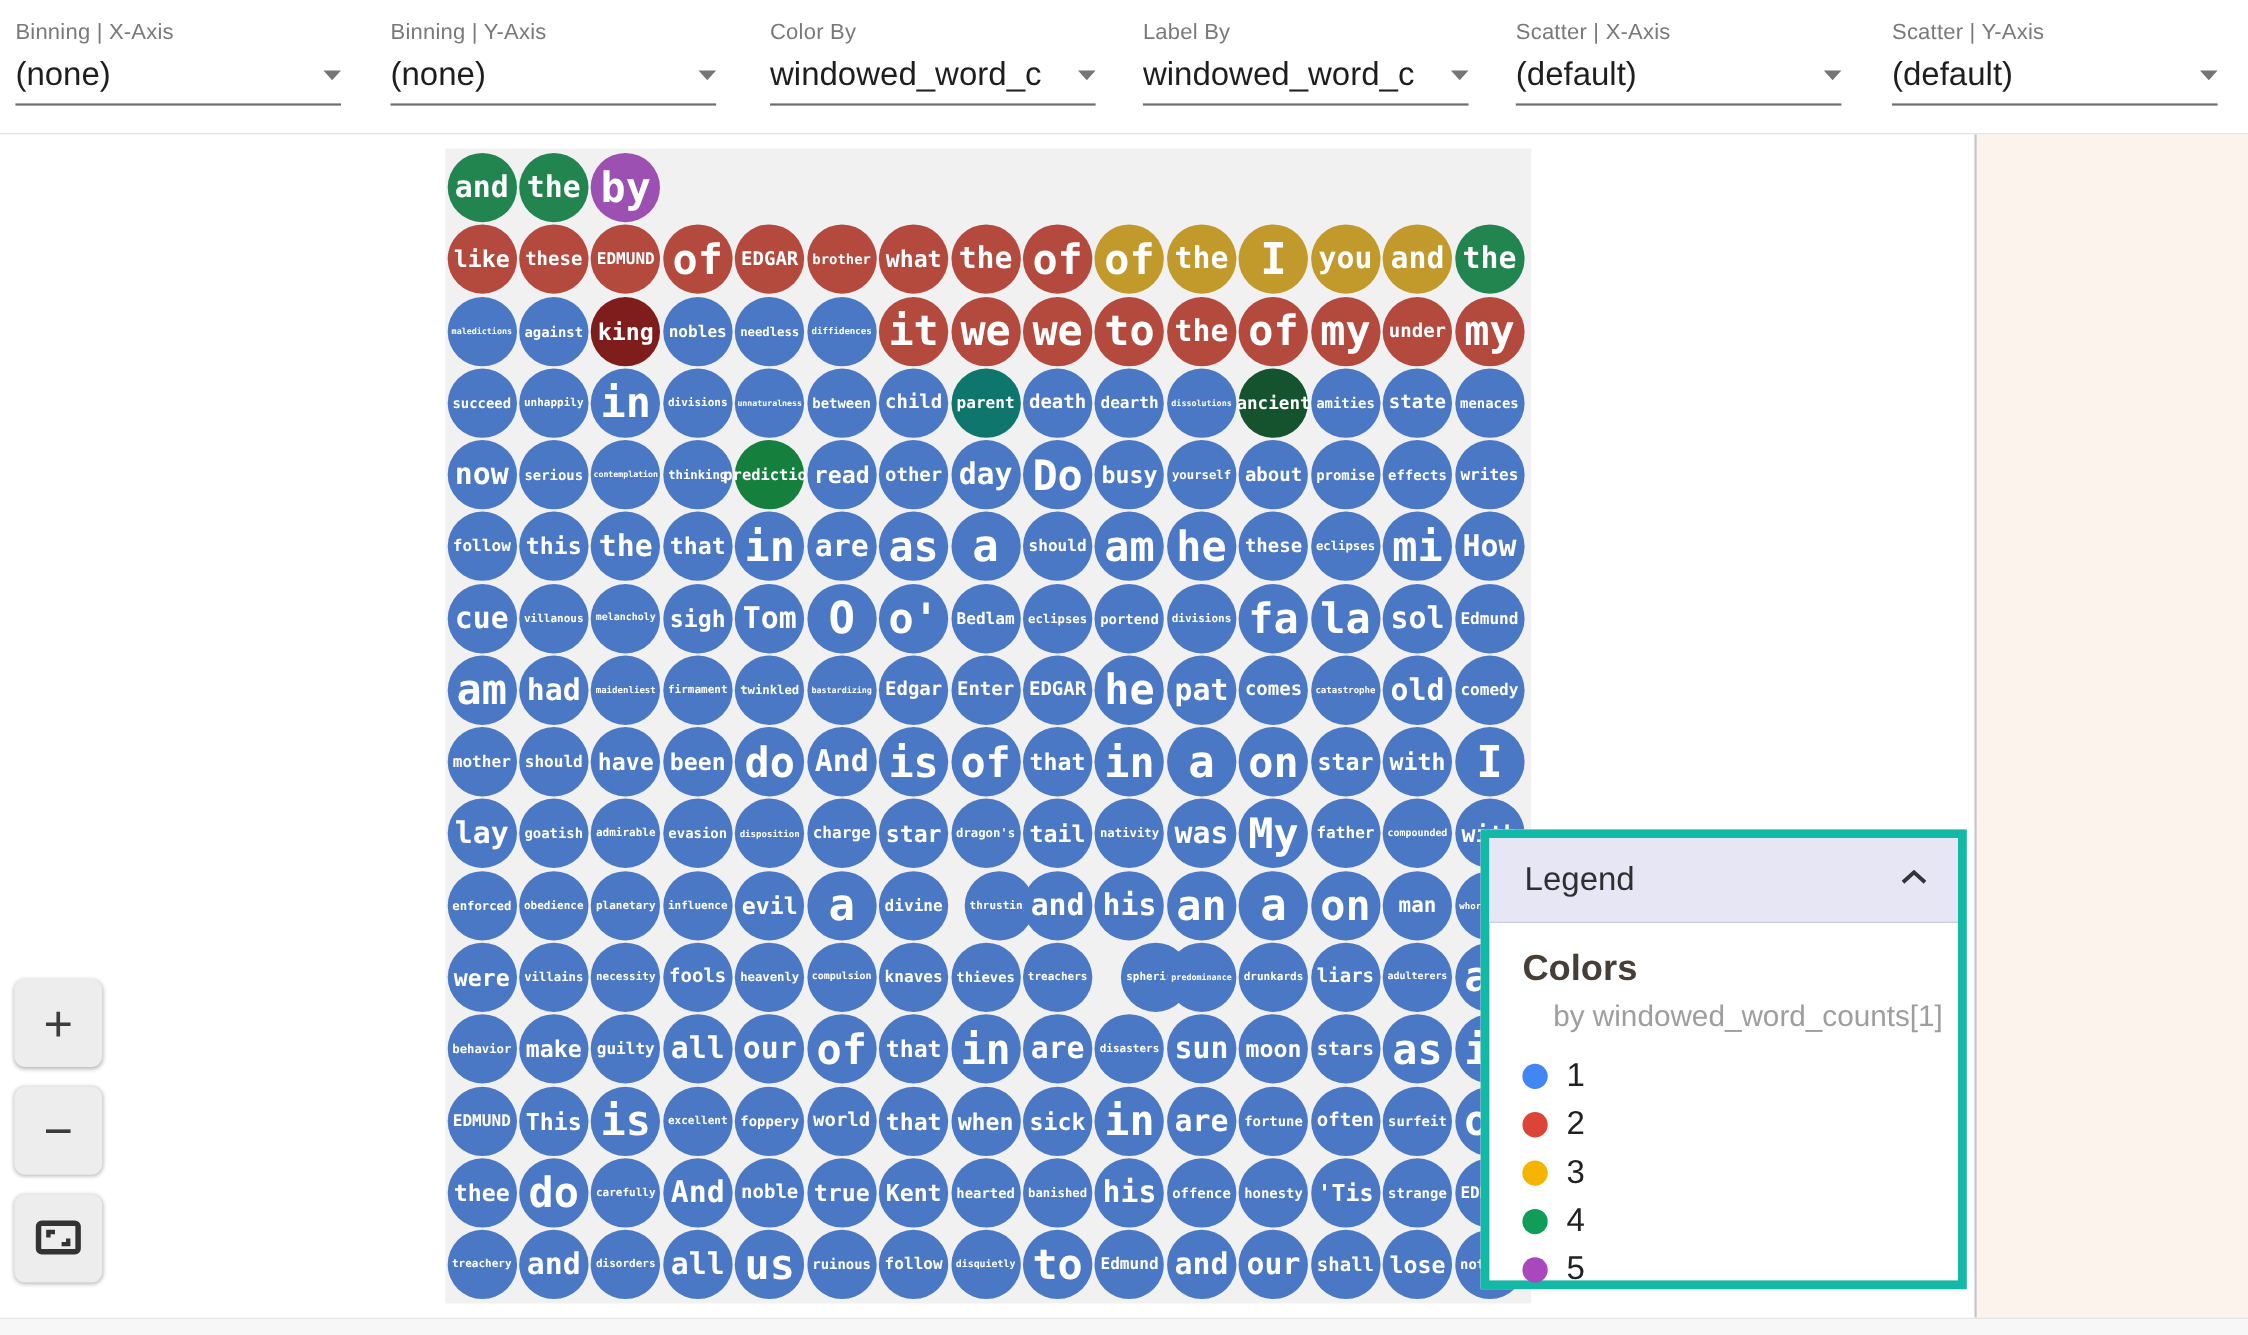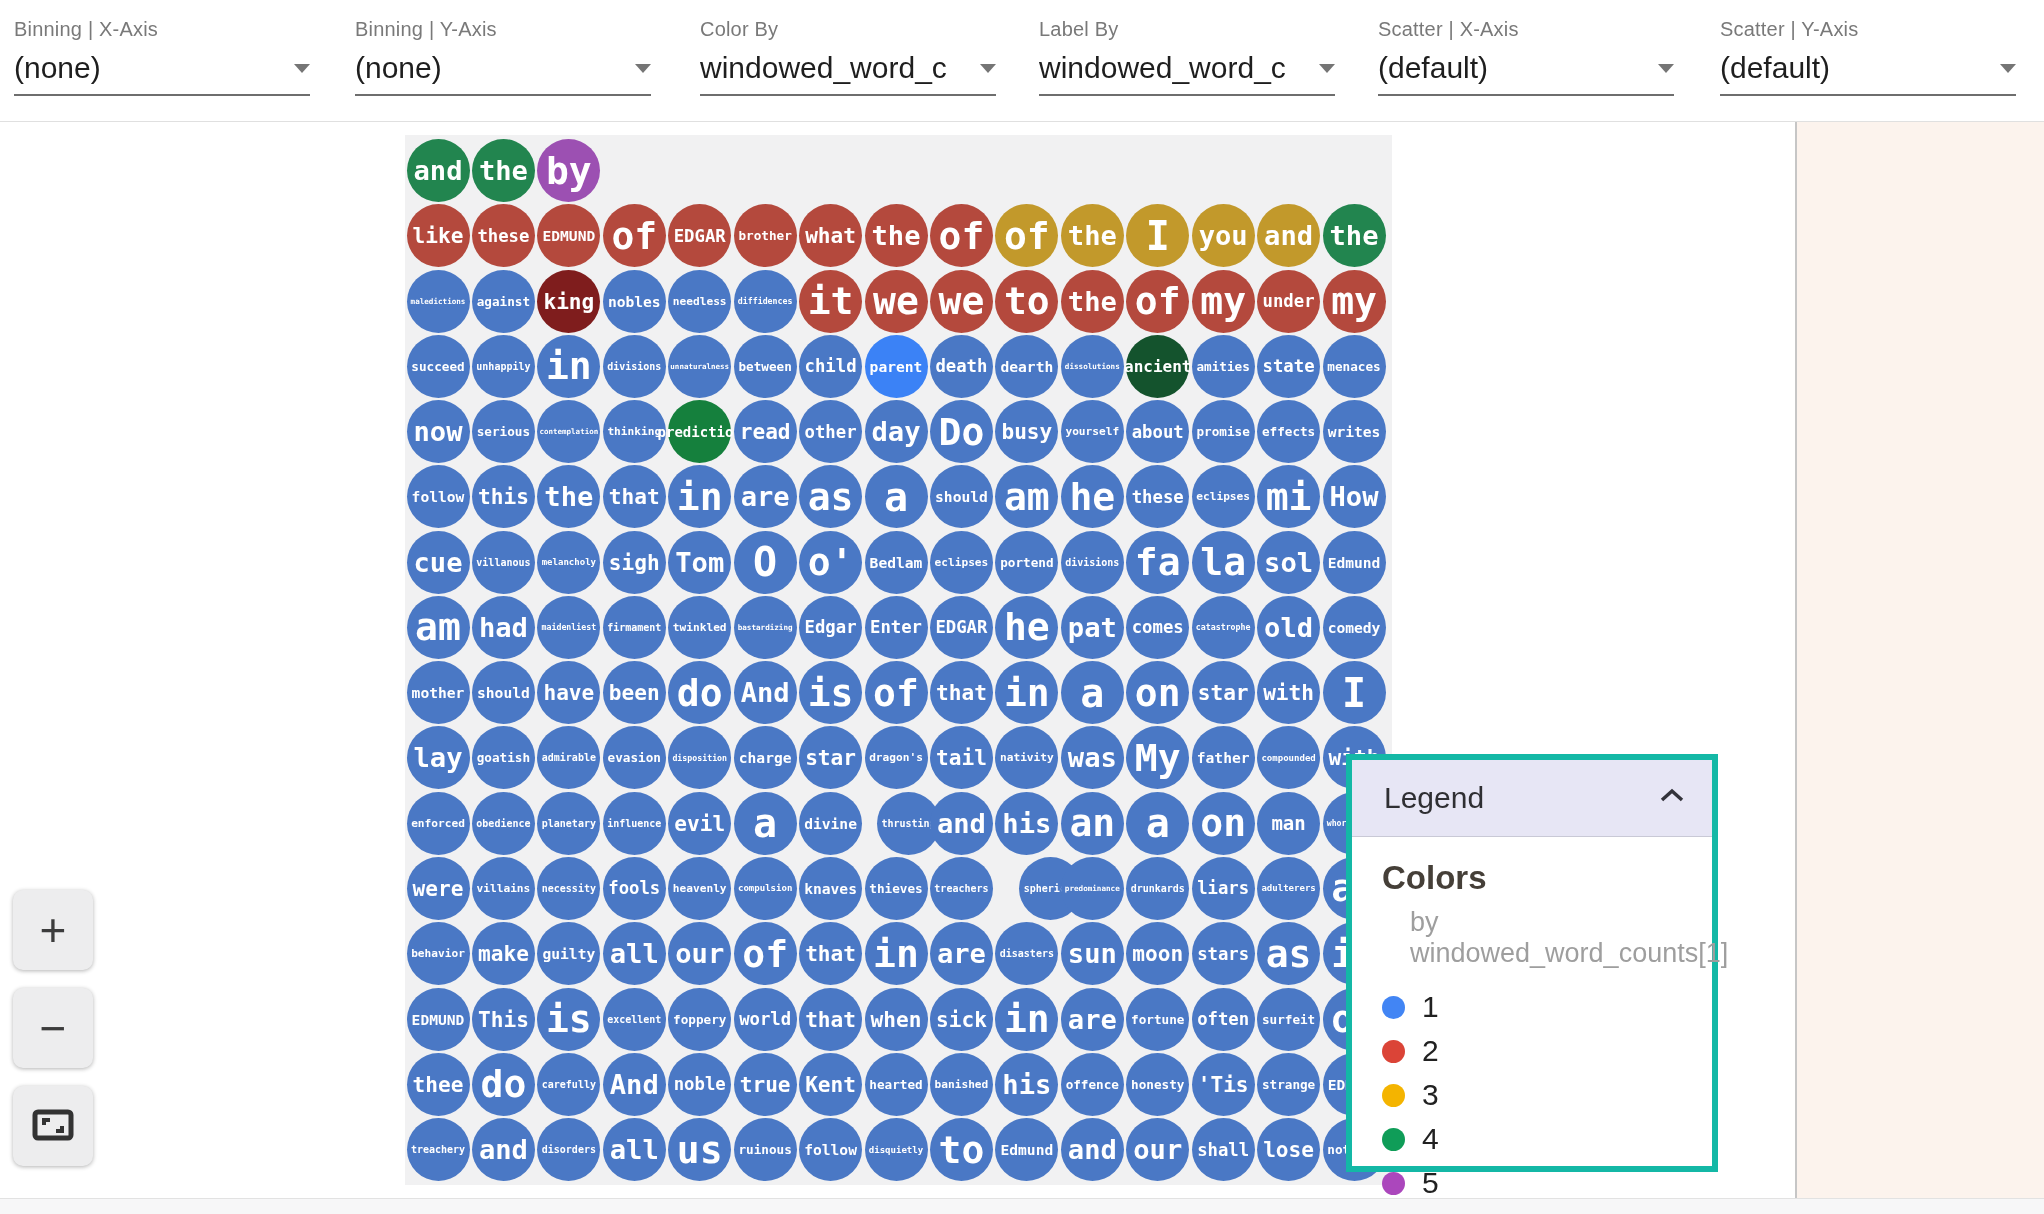--- a/index.html
+++ b/index.html
@@ -23,22 +23,22 @@
           justify-content:center;color:#fff;font-weight:bold;white-space:nowrap;cursor:pointer;
           font-family:"DejaVu Sans Mono","Liberation Mono",monospace;}
 
   
   .zbtn{position:absolute;left:13px;width:80px;height:80px;background:#ededee;border:none;border-radius:10px;
         box-shadow:0 1px 4px rgba(0,0,0,.3);display:flex;align-items:center;justify-content:center;
         cursor:pointer;z-index:15;color:#3c3c3c;}
   .zbtn .glyph{font-size:46px;line-height:1;font-family:"Liberation Sans",sans-serif;color:#3c3c3c;}
 
   
-  .legend{position:absolute;left:1346px;top:754px;width:372px;height:418px;background:#fff;
-          border:6px solid #14b8a6;box-sizing:border-box;z-index:10;}
+  .legend{position:absolute;left:1346px;top:754px;width:442px;height:418px;background:#fff;
+          border:8px solid #14b8a6;box-sizing:border-box;z-index:10;}
   .lg-header{height:76px;background:#e7e6f5;display:flex;align-items:center;justify-content:space-between;
              padding:0 26px 0 32px;cursor:pointer;border-bottom:1px solid #c9c9d6;}
   .lg-title{font-size:30px;color:#2f2f33;}
   .lg-body{padding:22px 0 0 30px;}
   .lg-section{font-size:33px;font-weight:bold;color:#453f38;}
   .lg-sub{font-size:27px;color:#9e9e9e;margin:10px 0 16px 28px;}
   .lg-row{display:flex;align-items:center;height:44px;}
   .dot{width:23px;height:23px;border-radius:50%;flex:none;margin-right:17px;}
   .lg-val{font-size:30px;color:#212121;}
 
@@ -130,21 +130,21 @@
     <div class="bubble" style="left: 786.66px; top: 134.54px; background: rgb(180, 73, 61); font-size: 38px;">my</div>
     <div class="bubble" style="left: 852.09px; top: 134.54px; background: rgb(180, 73, 61); font-size: 17.2727px;">under</div>
     <div class="bubble" style="left: 917.52px; top: 134.54px; background: rgb(180, 73, 61); font-size: 38px;">my</div>
     <div class="bubble" style="left: 1.5px; top: 199.81px; background: rgb(74, 120, 197); font-size: 12.6667px;">succeed</div>
     <div class="bubble" style="left: 66.93px; top: 199.81px; background: rgb(74, 120, 197); font-size: 10px;">unhappily</div>
     <div class="bubble" style="left: 132.36px; top: 199.81px; background: rgb(74, 120, 197); font-size: 38px;">in</div>
     <div class="bubble" style="left: 197.79px; top: 199.81px; background: rgb(74, 120, 197); font-size: 10px;">divisions</div>
     <div class="bubble" style="left: 263.22px; top: 199.81px; background: rgb(74, 120, 197); font-size: 7.5px;">unnaturalness</div>
     <div class="bubble" style="left: 328.65px; top: 199.81px; background: rgb(74, 120, 197); font-size: 12.6667px;">between</div>
     <div class="bubble" style="left: 394.08px; top: 199.81px; background: rgb(74, 120, 197); font-size: 17.2727px;">child</div>
-    <div class="bubble" style="left: 459.51px; top: 199.81px; background: #3b82f6; font-size: 14.6154px;">parent</div>
+    <div class="bubble" style="left: 459.51px; top: 199.81px; background: #0f766e; font-size: 14.6154px;">parent</div>
     <div class="bubble" style="left: 524.94px; top: 199.81px; background: rgb(74, 120, 197); font-size: 17.2727px;">death</div>
     <div class="bubble" style="left: 590.37px; top: 199.81px; background: rgb(74, 120, 197); font-size: 14.6154px;">dearth</div>
     <div class="bubble" style="left: 655.8px; top: 199.81px; background: rgb(74, 120, 197); font-size: 7.6px;">dissolutions</div>
     <div class="bubble" style="left: 721.23px; top: 199.81px; background: #14532d; font-size: 16px;">ancient</div>
     <div class="bubble" style="left: 786.66px; top: 199.81px; background: rgb(74, 120, 197); font-size: 12.6667px;">amities</div>
     <div class="bubble" style="left: 852.09px; top: 199.81px; background: rgb(74, 120, 197); font-size: 17.2727px;">state</div>
     <div class="bubble" style="left: 917.52px; top: 199.81px; background: rgb(74, 120, 197); font-size: 12.6667px;">menaces</div>
     <div class="bubble" style="left: 1.5px; top: 265.08px; background: rgb(74, 120, 197); font-size: 27.1429px;">now</div>
     <div class="bubble" style="left: 66.93px; top: 265.08px; background: rgb(74, 120, 197); font-size: 12.6667px;">serious</div>
     <div class="bubble" style="left: 132.36px; top: 265.08px; background: rgb(74, 120, 197); font-size: 7.5px;">contemplation</div>

